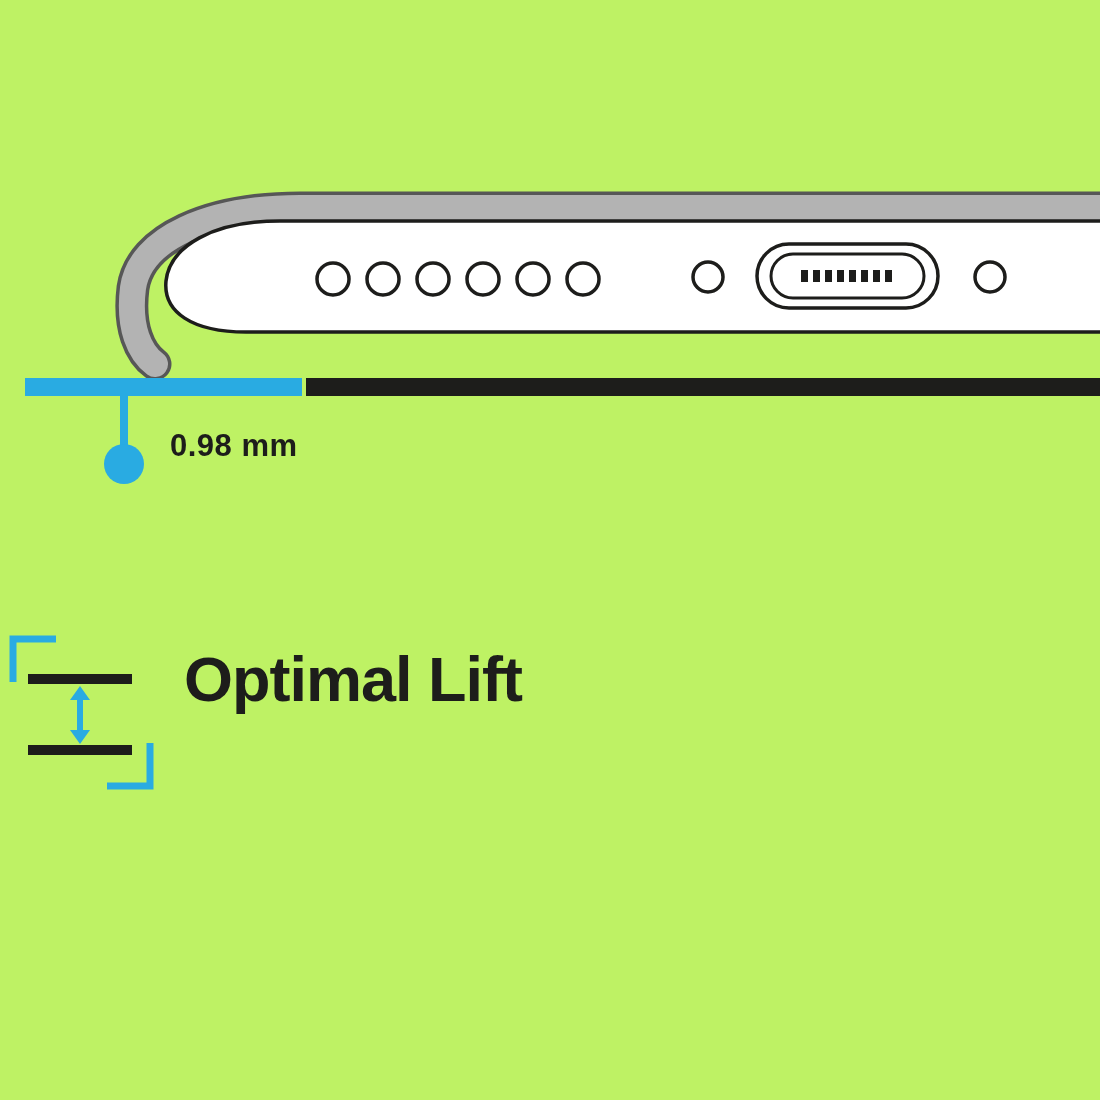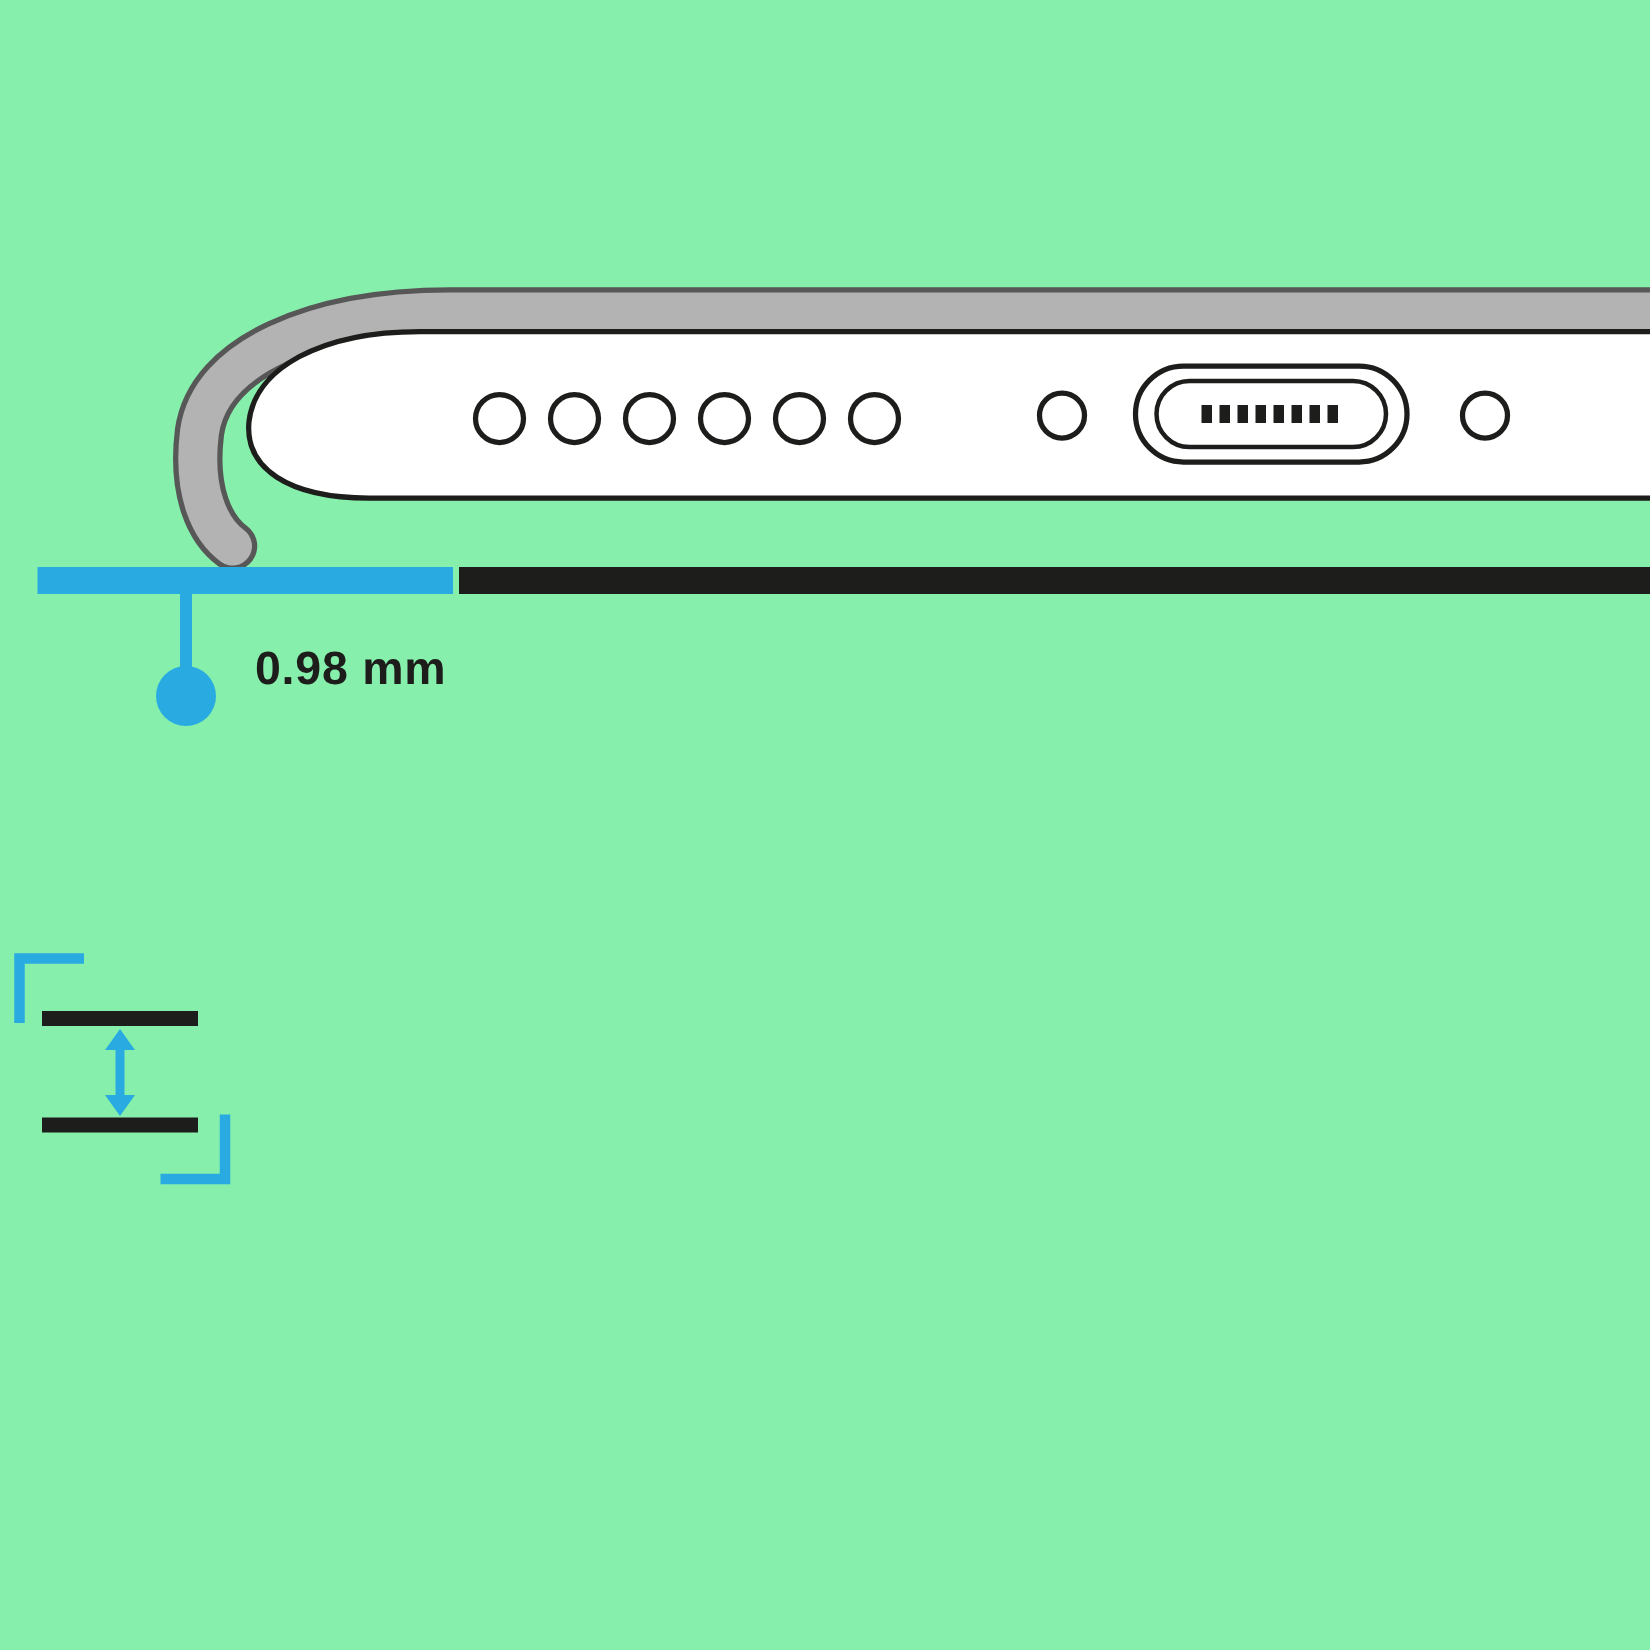--- a/index.html
+++ b/index.html
@@ -1,17 +1,17 @@
 <!DOCTYPE html>
 <html><head>
 <meta charset="utf-8">
 <style>
   html,body{margin:0;padding:0;background:#ffffff;}
   .stage{
-    position:relative;width:1100px;height:1100px;background:#86efac;
+    position:relative;width:1100px;height:1100px;background:#bef264;
     overflow:hidden;font-family:"Liberation Sans",sans-serif;color:#1d1d1b;
   }
   .abs{position:absolute;}
   .measure-label{
     left:170px;top:428px;font-size:31px;font-weight:bold;color:#1d1d1b;
     letter-spacing:0.5px;white-space:nowrap;
   }
   .feature-title{
     left:184px;top:643px;font-size:63px;font-weight:bold;color:#1d1d1b;
     letter-spacing:-1px;white-space:nowrap;
@@ -66,14 +66,15 @@
   <svg class="abs" style="left:0;top:625px;" width="175" height="175" viewBox="0 0 175 175">
     <path d="M13 57 V14 H56" fill="none" stroke="#29ABE2" stroke-width="7"></path>
     <line x1="28" y1="54" x2="132" y2="54" stroke="#1d1d1b" stroke-width="10"></line>
     <line x1="80" y1="73" x2="80" y2="107" stroke="#29ABE2" stroke-width="6"></line>
     <polygon points="80,61 70,75 90,75" fill="#29ABE2"></polygon>
     <polygon points="80,119 70,105 90,105" fill="#29ABE2"></polygon>
     <line x1="28" y1="125" x2="132" y2="125" stroke="#1d1d1b" stroke-width="10"></line>
     <path d="M107 161 H150 V118" fill="none" stroke="#29ABE2" stroke-width="7"></path>
   </svg>
 
+  <div class="abs feature-title">Optimal Lift</div>
 
 </div>
 
 </body></html>

